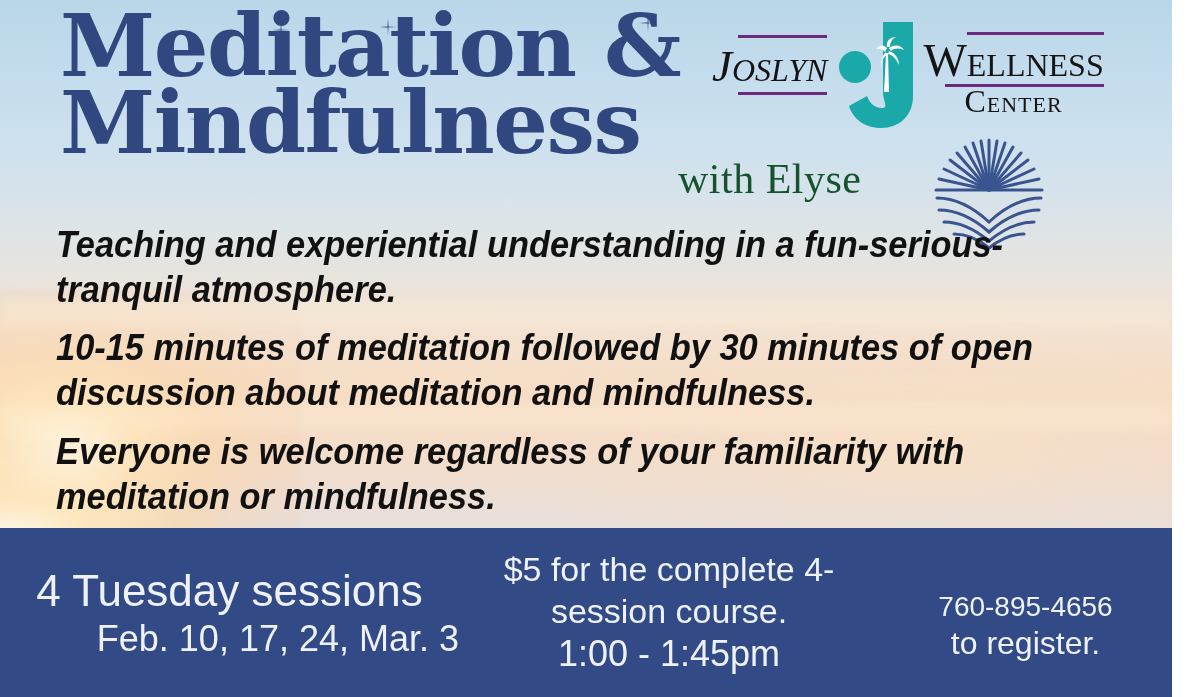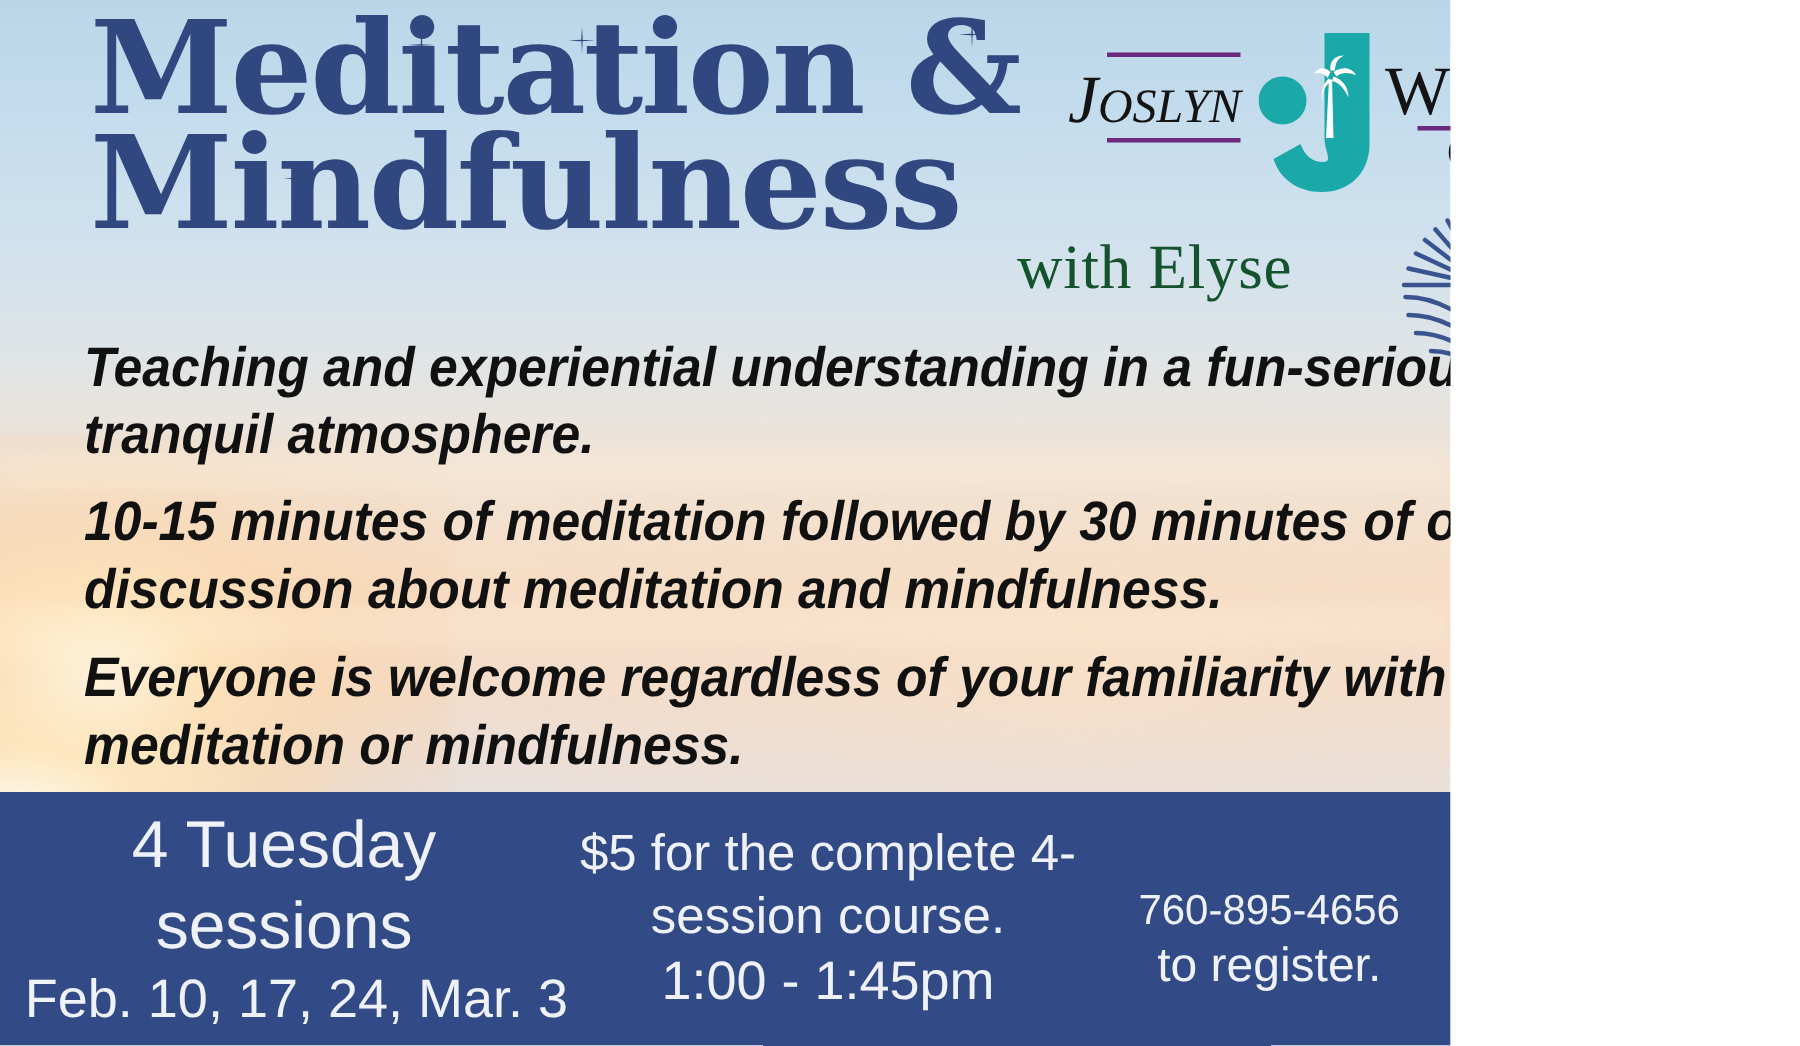--- a/index.html
+++ b/index.html
@@ -2,21 +2,21 @@
 <html><head>
 <meta charset="utf-8">
 <style>
   html, body {
     margin: 0;
     padding: 0;
     background: #ffffff;
   }
   #poster {
     position: relative;
-    width: 967px;
+    width: 1172px;
     height: 697px;
     overflow: hidden;
     font-family: "Liberation Sans", sans-serif;
   }
 
   
   .bg-base {
     position: absolute;
     inset: 0;
     background: linear-gradient(to bottom,

